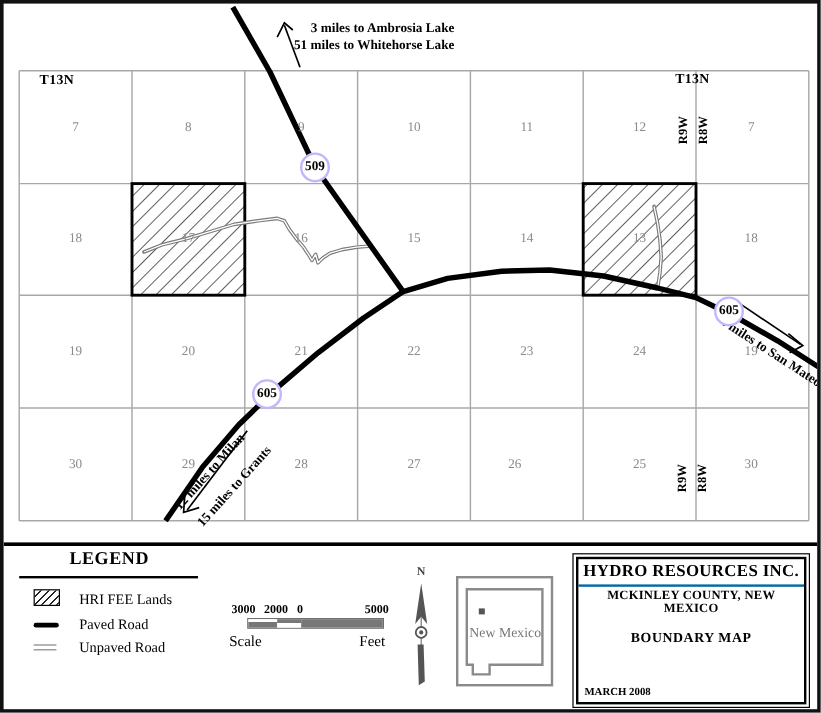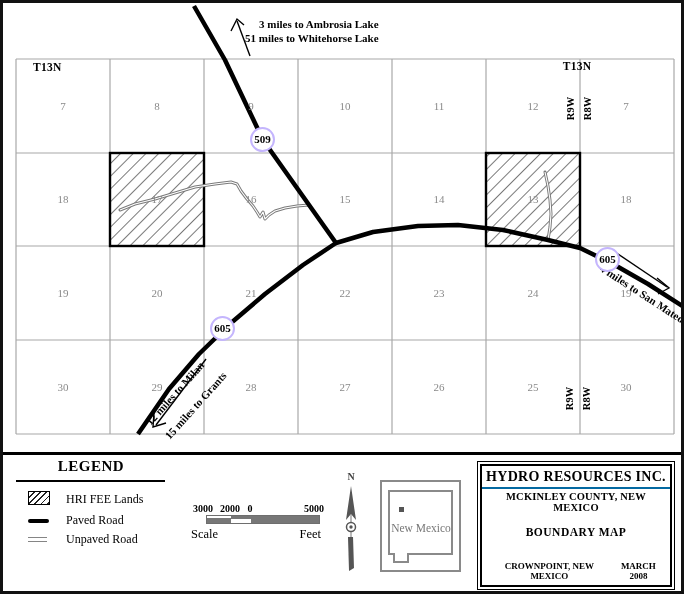--- a/index.html
+++ b/index.html
@@ -145,21 +145,21 @@
       <div class="sec-num" style="left: 154px; top: 284px;">20</div>
       <div class="sec-num" style="left: 248px; top: 284px;">21</div>
       <div class="sec-num" style="left: 342px; top: 284px;">22</div>
       <div class="sec-num" style="left: 436px; top: 284px;">23</div>
       <div class="sec-num" style="left: 530px; top: 284px;">24</div>
       <div class="sec-num" style="left: 623px; top: 284px;">19</div>
       <div class="sec-num" style="left: 60px; top: 378px;">30</div>
       <div class="sec-num" style="left: 154px; top: 378px;">29</div>
       <div class="sec-num" style="left: 248px; top: 378px;">28</div>
       <div class="sec-num" style="left: 342px; top: 378px;">27</div>
-      <div class="sec-num" style="left: 436px; top: 378px; text-align: center;">26</div>
+      <div class="sec-num" style="left: 426px; top: 378px; text-align: center;">26</div>
       <div class="sec-num" style="left: 530px; top: 378px;">25</div>
       <div class="sec-num" style="left: 623px; top: 378px;">30</div>
     </div>
 
   <div class="abs miles" style="left:242px;top:14px;">
     <div>3 miles to Ambrosia Lake</div>
     <div>51 miles to Whitehorse Lake</div>
   </div>
 
   <div class="rot miles" style="left:602px;top:258px;transform:rotate(33deg);transform-origin:0 0;">4 miles to San Mateo</div>
@@ -212,19 +212,18 @@
   <div class="north-n">N</div>
   <div class="nm-box"></div>
   <div class="nm-label">New Mexico</div>
 
   <div id="title-block">
     <div class="inner">
       <div class="tb-company">HYDRO RESOURCES INC.</div>
       <div class="tb-line2">MCKINLEY COUNTY, NEW MEXICO</div>
       <div class="tb-line3">BOUNDARY MAP</div>
       <div class="tb-footer">
-        <span>CROWNPOINT, NEW MEXICO</span>
         <span>MARCH 2008</span>
       </div>
     </div>
   </div>
 
 </div>
 
 </body></html>

